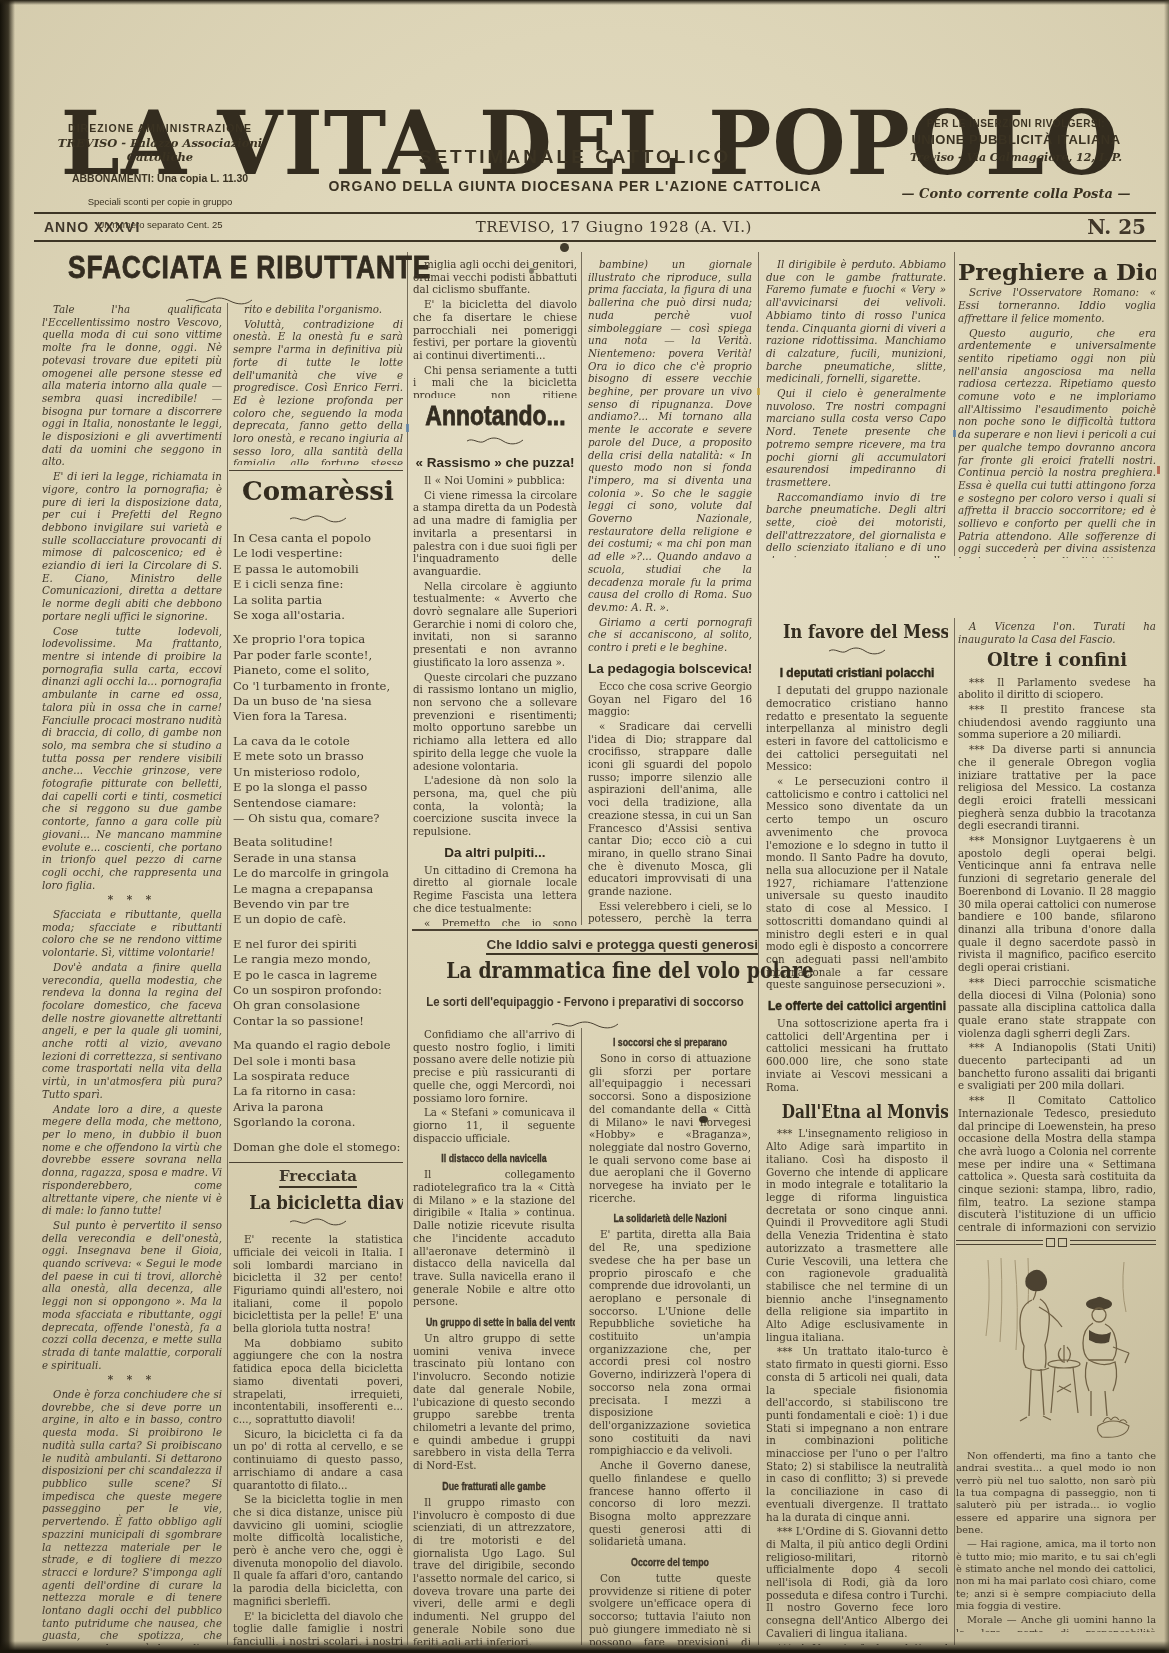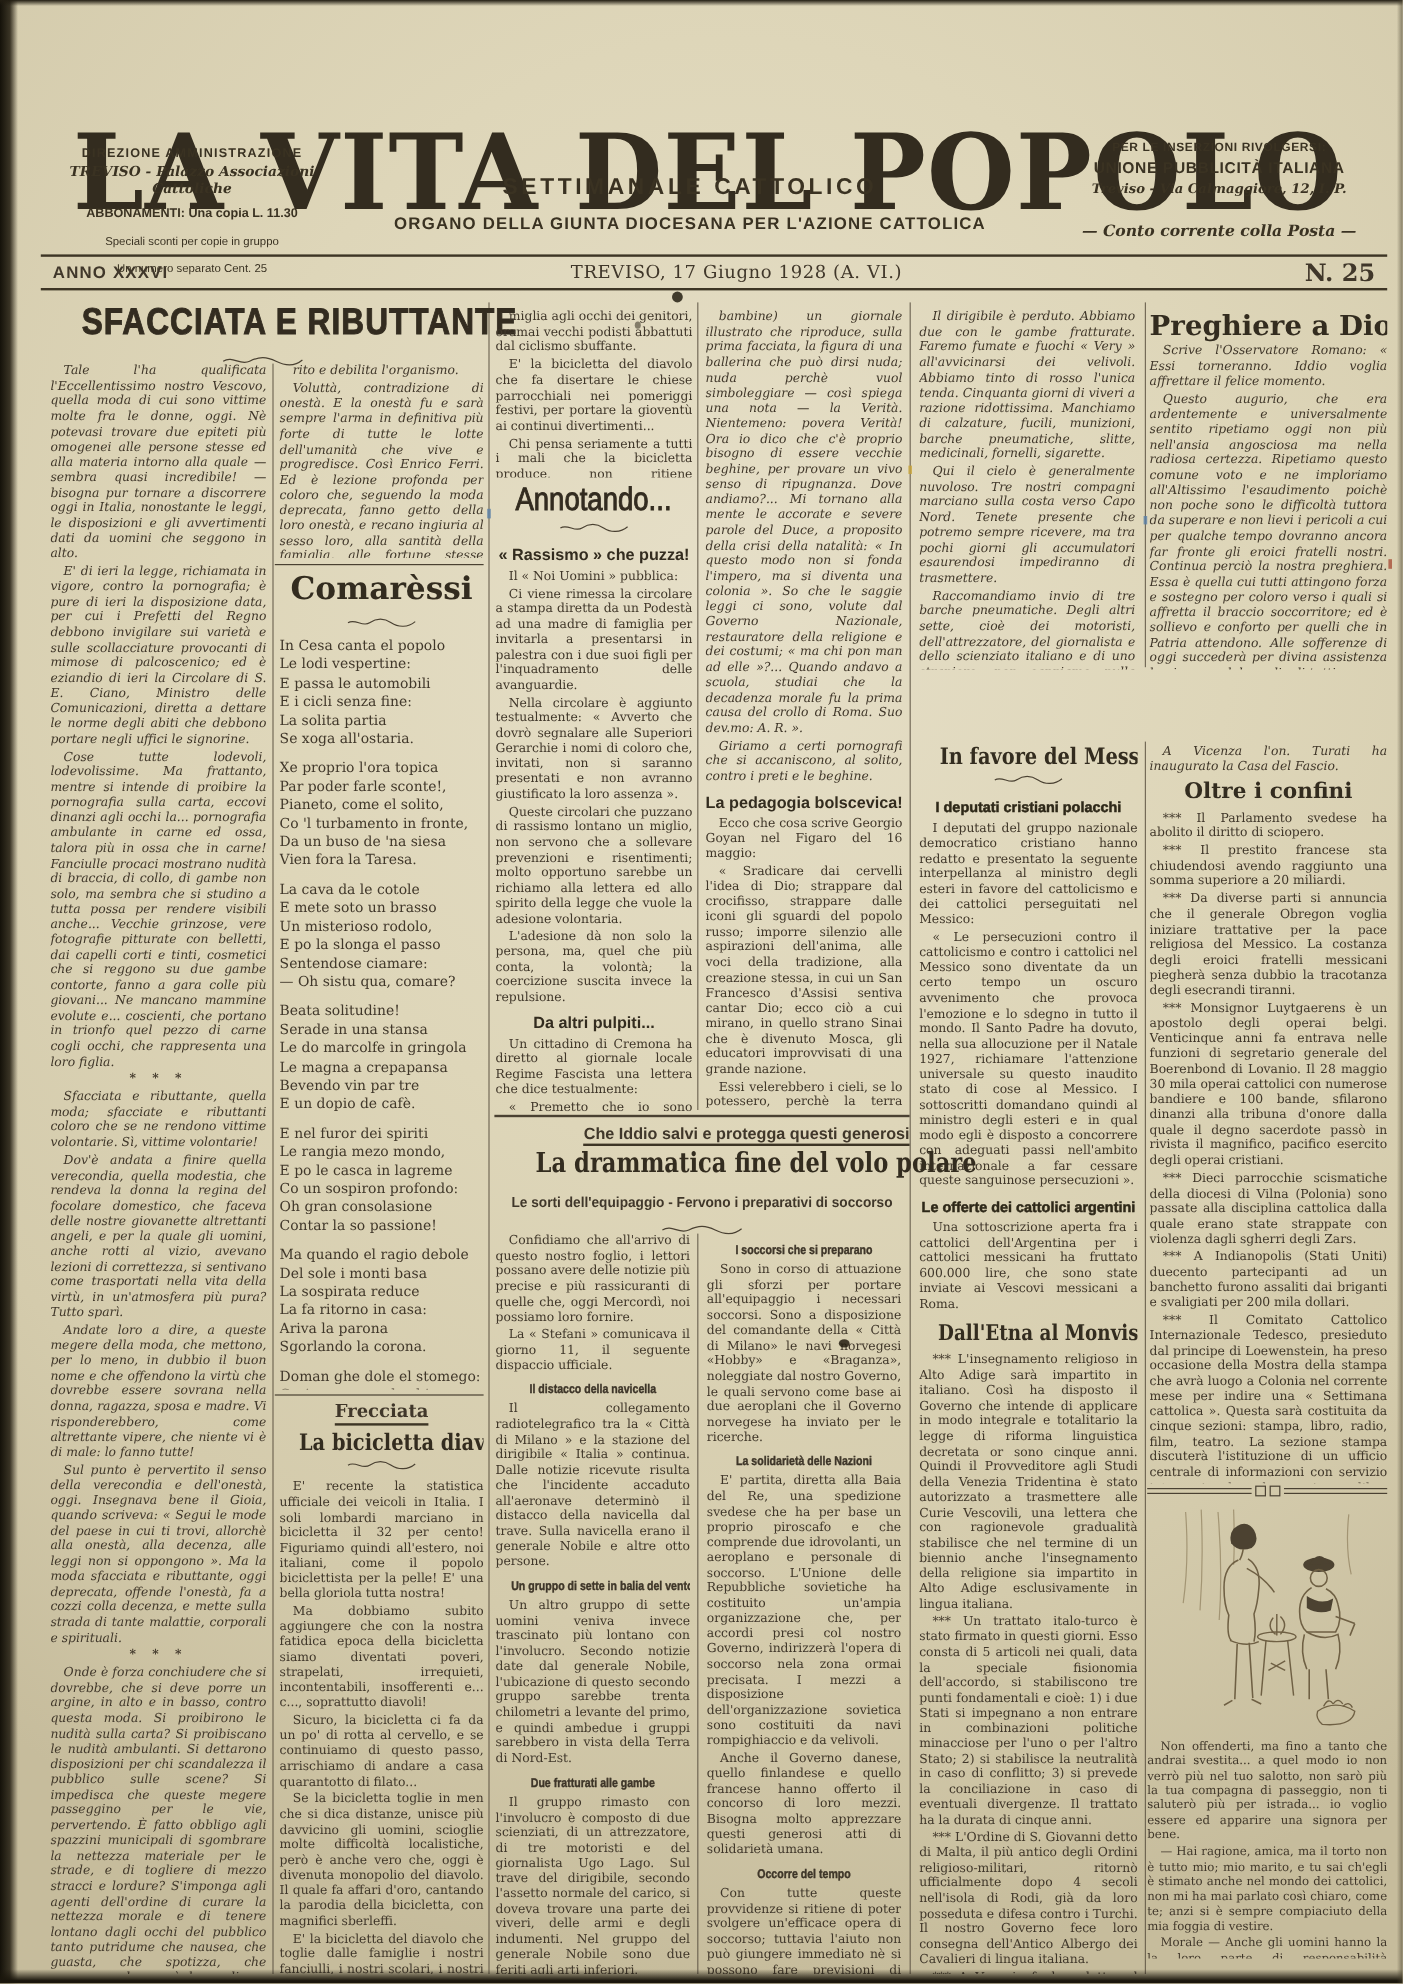--- a/index.html
+++ b/index.html
@@ -50,21 +50,21 @@
   .cond{display:inline-block;transform:scaleX(.85);transform-origin:center}
   .heavy{font-family:"Liberation Sans",sans-serif;font-weight:700;-webkit-text-stroke:.8px #332c20;color:#332c20}
   .sec-head{font:700 13.5px "Liberation Sans",sans-serif;text-align:center;margin:7px 0 4px;color:#332c1f;white-space:nowrap}
   .mini-head{font:700 12px "Liberation Sans",sans-serif;text-align:center;margin:8px 0 4px;color:#2e2818;white-space:nowrap;-webkit-text-stroke:.4px #2e2818}
   .vhead{font:700 10.5px "Liberation Sans",sans-serif;text-align:center;margin:8px 0 4px;white-space:nowrap;transform:scaleX(.84);transform-origin:center;-webkit-text-stroke:.3px #332c20}
   .flo{text-align:center;margin:2px 0 4px}
   .poem p{white-space:pre-line;text-align:left;text-indent:0;margin:0 0 9px;font-size:11.6px;line-height:1.33}
   .kick{display:inline-block;font:700 15px "DejaVu Serif",serif;border-bottom:2px solid #3d3525;padding-bottom:1px}
   #headline-sfacciata{position:absolute;left:36px;top:250px;width:366px;text-align:center;z-index:2;
     font-size:31px;letter-spacing:1px;white-space:nowrap}
-  #annot-title{font-size:27px;font-weight:400;margin-top:2px}
+  #annot-title{font-size:27px;font-weight:700;margin-top:2px}
   #volo-kicker{position:absolute;left:412px;top:934px;width:346px;text-align:right;z-index:2}
   #volo-title{position:absolute;left:406px;top:956px;width:358px;font-size:23px;z-index:2}
   #volo-sub{position:absolute;left:406px;top:995px;width:358px;text-align:center;z-index:2;
     font:700 12px "Liberation Sans",sans-serif;transform:scaleX(.95);white-space:nowrap}
   #volo-flo{position:absolute;left:406px;top:1012px;width:358px;z-index:2}
   #banner{position:absolute;left:760px;top:558px;width:402px;height:58px;z-index:2}
   #orn-div{position:absolute;left:956px;top:1238px;width:200px;display:flex;align-items:center;gap:3px;z-index:2}
   #orn-div .ln{flex:1;height:3px;border-top:1px solid #4a4132;border-bottom:1px solid #4a4132}
   #orn-div .sq{width:7px;height:7px;border:1px solid #4a4132}
   #illu{position:absolute;left:972px;top:1254px;width:172px;height:192px;z-index:2}
@@ -360,21 +360,21 @@
   <div id="volo-kicker"><span class="kick" style="font-family:'Liberation Sans',sans-serif;font-size:13.5px">Che Iddio salvi e protegga questi generosi</span></div>
   <div id="volo-title" class="art-title"><span class="cond" style="transform:scaleX(.82)">La drammatica fine del volo polare</span></div>
   <div id="volo-sub">Le sorti dell'equipaggio - Fervono i preparativi di soccorso</div>
   <div id="volo-flo" class="flo">
     <svg width="70" height="9" viewBox="0 0 70 9">
         <path d="M2 5 C10 0 16 9 24 5 S38 1 46 5 S62 9 68 4" fill="none" stroke="#4a4132" stroke-width="1"></path>
       </svg>
   </div>
   <div class="col txt" style="left:413px;top:1028px;width:162px;height:617px">
     <div>
-        <p>Confidiamo che all'arrivo di questo nostro foglio, i lettori possano avere delle notizie più precise e più rassicuranti di quelle che, oggi Mercordì, noi possiamo loro fornire.</p>
+        <p>Confidiamo che all'arrivo di questo nostro foglio, i limiti possano avere delle notizie più precise e più rassicuranti di quelle che, oggi Mercordì, noi possiamo loro fornire.</p>
         <p>La « Stefani » comunicava il giorno 11, il seguente dispaccio ufficiale.</p>
       </div>
     <div class="vhead">Il distacco della navicella</div>
     <div>
         <p>Il collegamento radiotelegrafico tra la « Città di Milano » e la stazione del dirigibile « Italia » continua. Dalle notizie ricevute risulta che l'incidente accaduto all'aeronave determinò il distacco della navicella dal trave. Sulla navicella erano il generale Nobile e altre otto persone.</p>
       </div>
     <div class="vhead">Un gruppo di sette in balia del vento</div>
     <div>
         <p>Un altro gruppo di sette uomini veniva invece trascinato più lontano con l'involucro. Secondo notizie date dal generale Nobile, l'ubicazione di questo secondo gruppo sarebbe trenta chilometri a levante del primo, e quindi ambedue i gruppi sarebbero in vista della Terra di Nord-Est.</p>
       </div>

